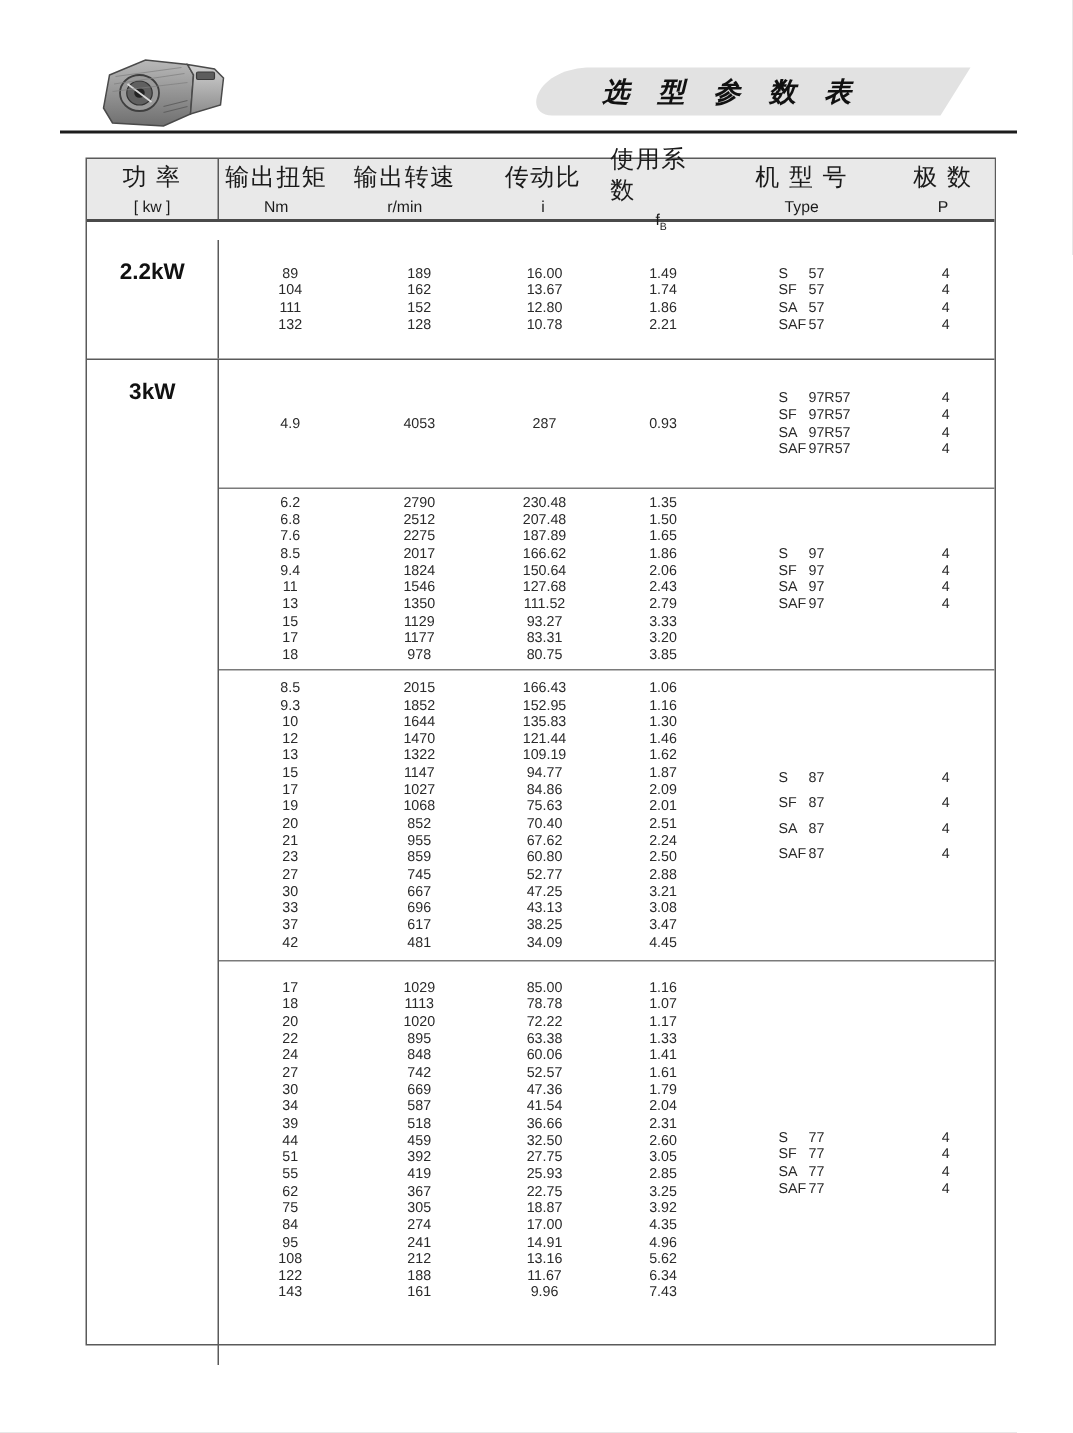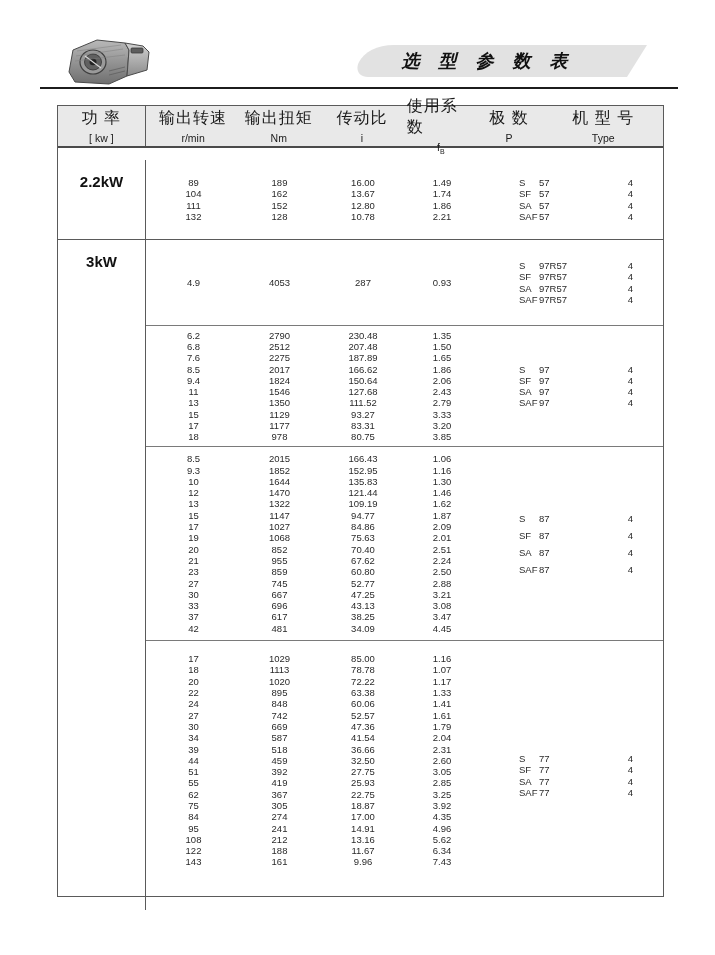--- a/index.html
+++ b/index.html
@@ -120,43 +120,43 @@
   </div>
 
   <div class="top-rule"></div>
 
   <div class="sel-table">
     <div class="thead">
       <div class="th th-power">
         <span class="zh">功  率</span>
         <span class="unit">[ kw ]</span>
       </div>
+      <div class="th col-torque">
+        <span class="zh">输出扭矩</span>
+        <span class="unit">Nm</span>
+      </div>
       <div class="th col-speed">
         <span class="zh">输出转速</span>
         <span class="unit">r/min</span>
       </div>
-      <div class="th col-torque">
-        <span class="zh">输出扭矩</span>
-        <span class="unit">Nm</span>
-      </div>
       <div class="th col-ratio">
         <span class="zh">传动比</span>
         <span class="unit">i</span>
       </div>
       <div class="th col-fb">
         <span class="zh">使用系数</span>
         <span class="unit"><span>f</span><sub>B</sub></span>
       </div>
+      <div class="th col-type">
+        <span class="zh">机 型 号</span>
+        <span class="unit">Type</span>
+      </div>
       <div class="th col-poles">
         <span class="zh">极  数</span>
         <span class="unit">P</span>
-      </div>
-      <div class="th col-type">
-        <span class="zh">机 型 号</span>
-        <span class="unit">Type</span>
       </div>
     </div>
     <div class="tbody" id="tbody">
         <div class="group">
           <div class="power-cell">2.2kW</div>
           <div class="sections">
             <div class="section" style="height: 79px;">
               <div class="rows">
                 <div class="drow">
                   <div class="cell c-speed">89</div>

